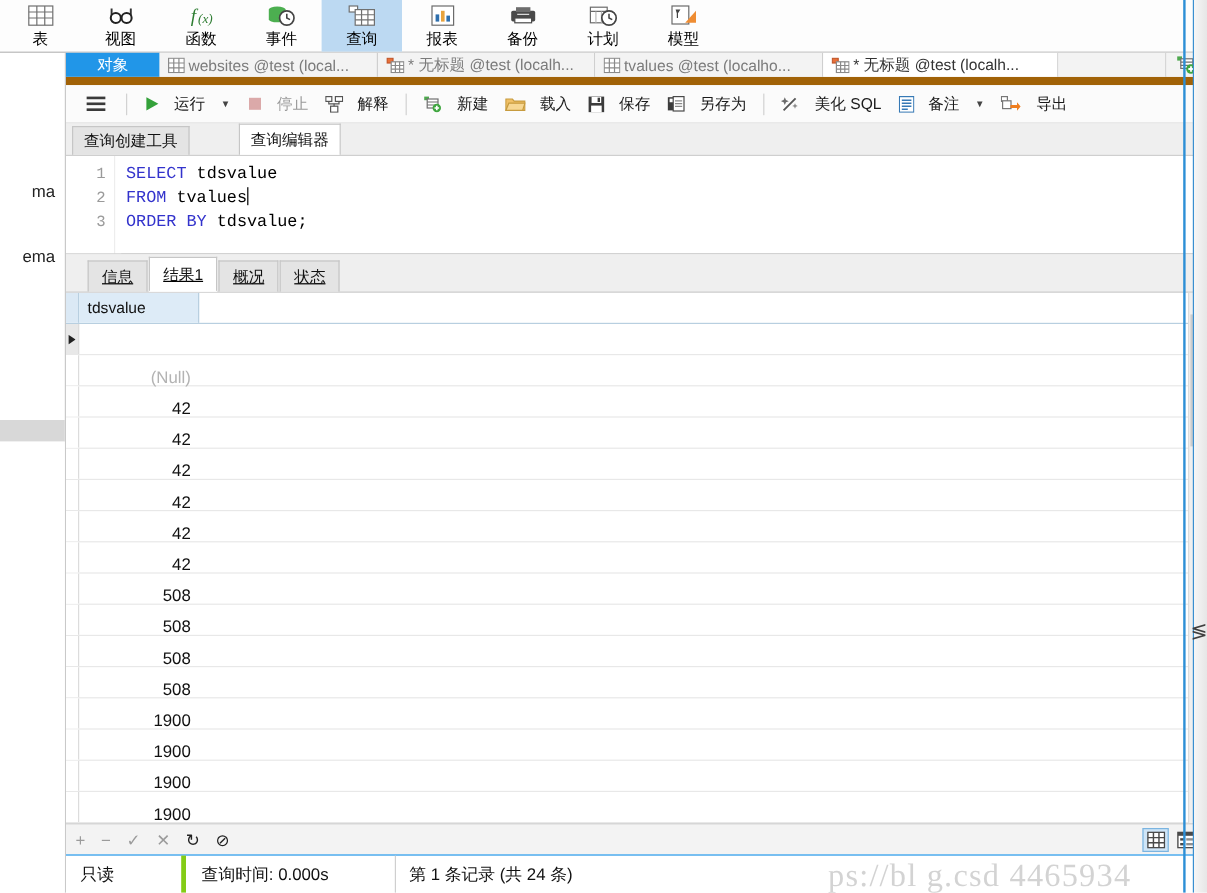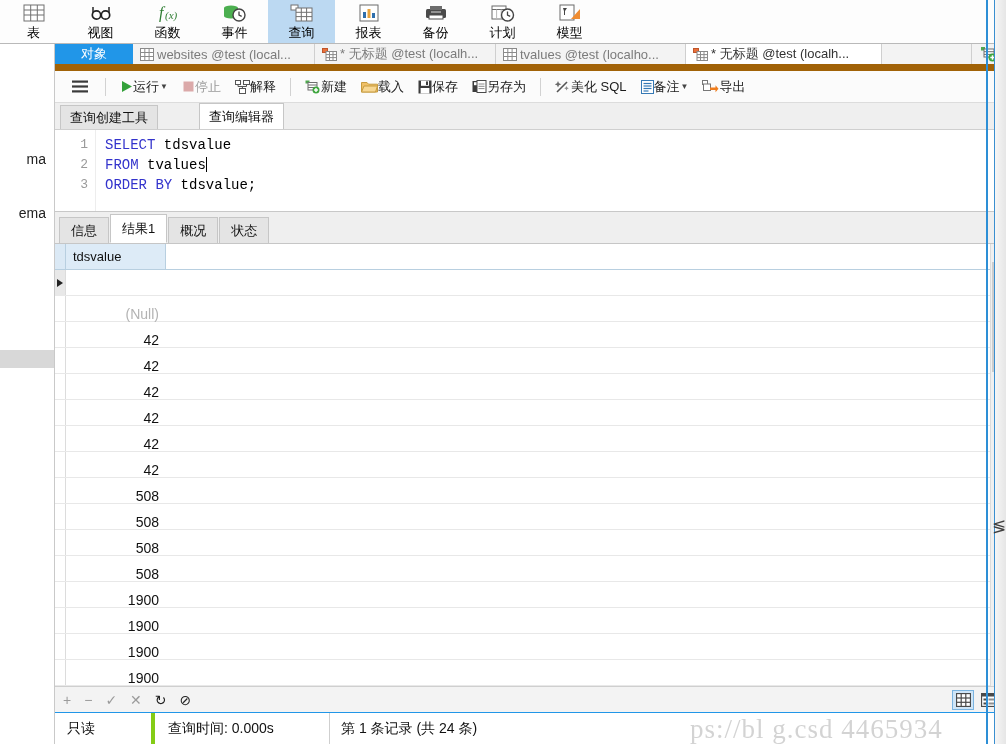--- a/index.html
+++ b/index.html
@@ -74,21 +74,21 @@
   .tab-spacer { flex: 1; background: #f3f3f3; border-right: 1px solid #cfcfcf;}
   .tab-newbtn { width: 34px; display:flex; align-items:center; justify-content:center; background:#f3f3f3;}
 
   
   .qtoolbar {
     position: absolute; left: 0; top: 71px; width: 951px; height: 32px;
     background: #fbfbfb; border-bottom: 1px solid #dcdcdc;
     display: flex; align-items: center; padding-left: 8px; gap: 2px;
   }
   .tbtn {
-    display: flex; align-items: center; gap: 0;
+    display: flex; align-items: center; gap: 12px;
     padding: 3px 5px; font-size: 13px; color: #1b1b1b; white-space: nowrap;
     border: 1px solid transparent; border-radius: 2px;
   }
   .tbtn.disabled { color: #9a9a9a; }
   .tsep { width: 1px; height: 18px; background: #d2d2d2; margin: 0 6px; }
   .caret { font-size: 8px; color: #444; margin-left: 1px; }
 
   
   .subtabs {
     position: absolute; left: 0; top: 103px; width: 951px; height: 27px;
@@ -129,21 +129,21 @@
   .idn { color: #000000; }
   .caret-bar {
     display:inline-block; width:1px; height:15px; background:#000;
     vertical-align:-3px; margin-left:0px;
   }
 
   
   .restabs {
     position: absolute; left: 0; top: 212px; width: 951px; height: 32px;
     background: #efefef; border-bottom: 1px solid #c6c6c6;
-    display: flex; align-items: flex-end; padding-left: 4px;
+    display: flex; align-items: flex-end; padding-left: 18px; text-decoration: underline;
   }
   .restab {
     height: 26px; padding: 0 11px; font-size: 13px;
     display: flex; align-items: center;
     background: #e4e4e4; border: 1px solid #c6c6c6; border-bottom: none;
     margin-right: 1px; color: #111;
   }
   .restab.active { background: #ffffff; height: 29px; border-bottom: 1px solid #fff; }
 
   

